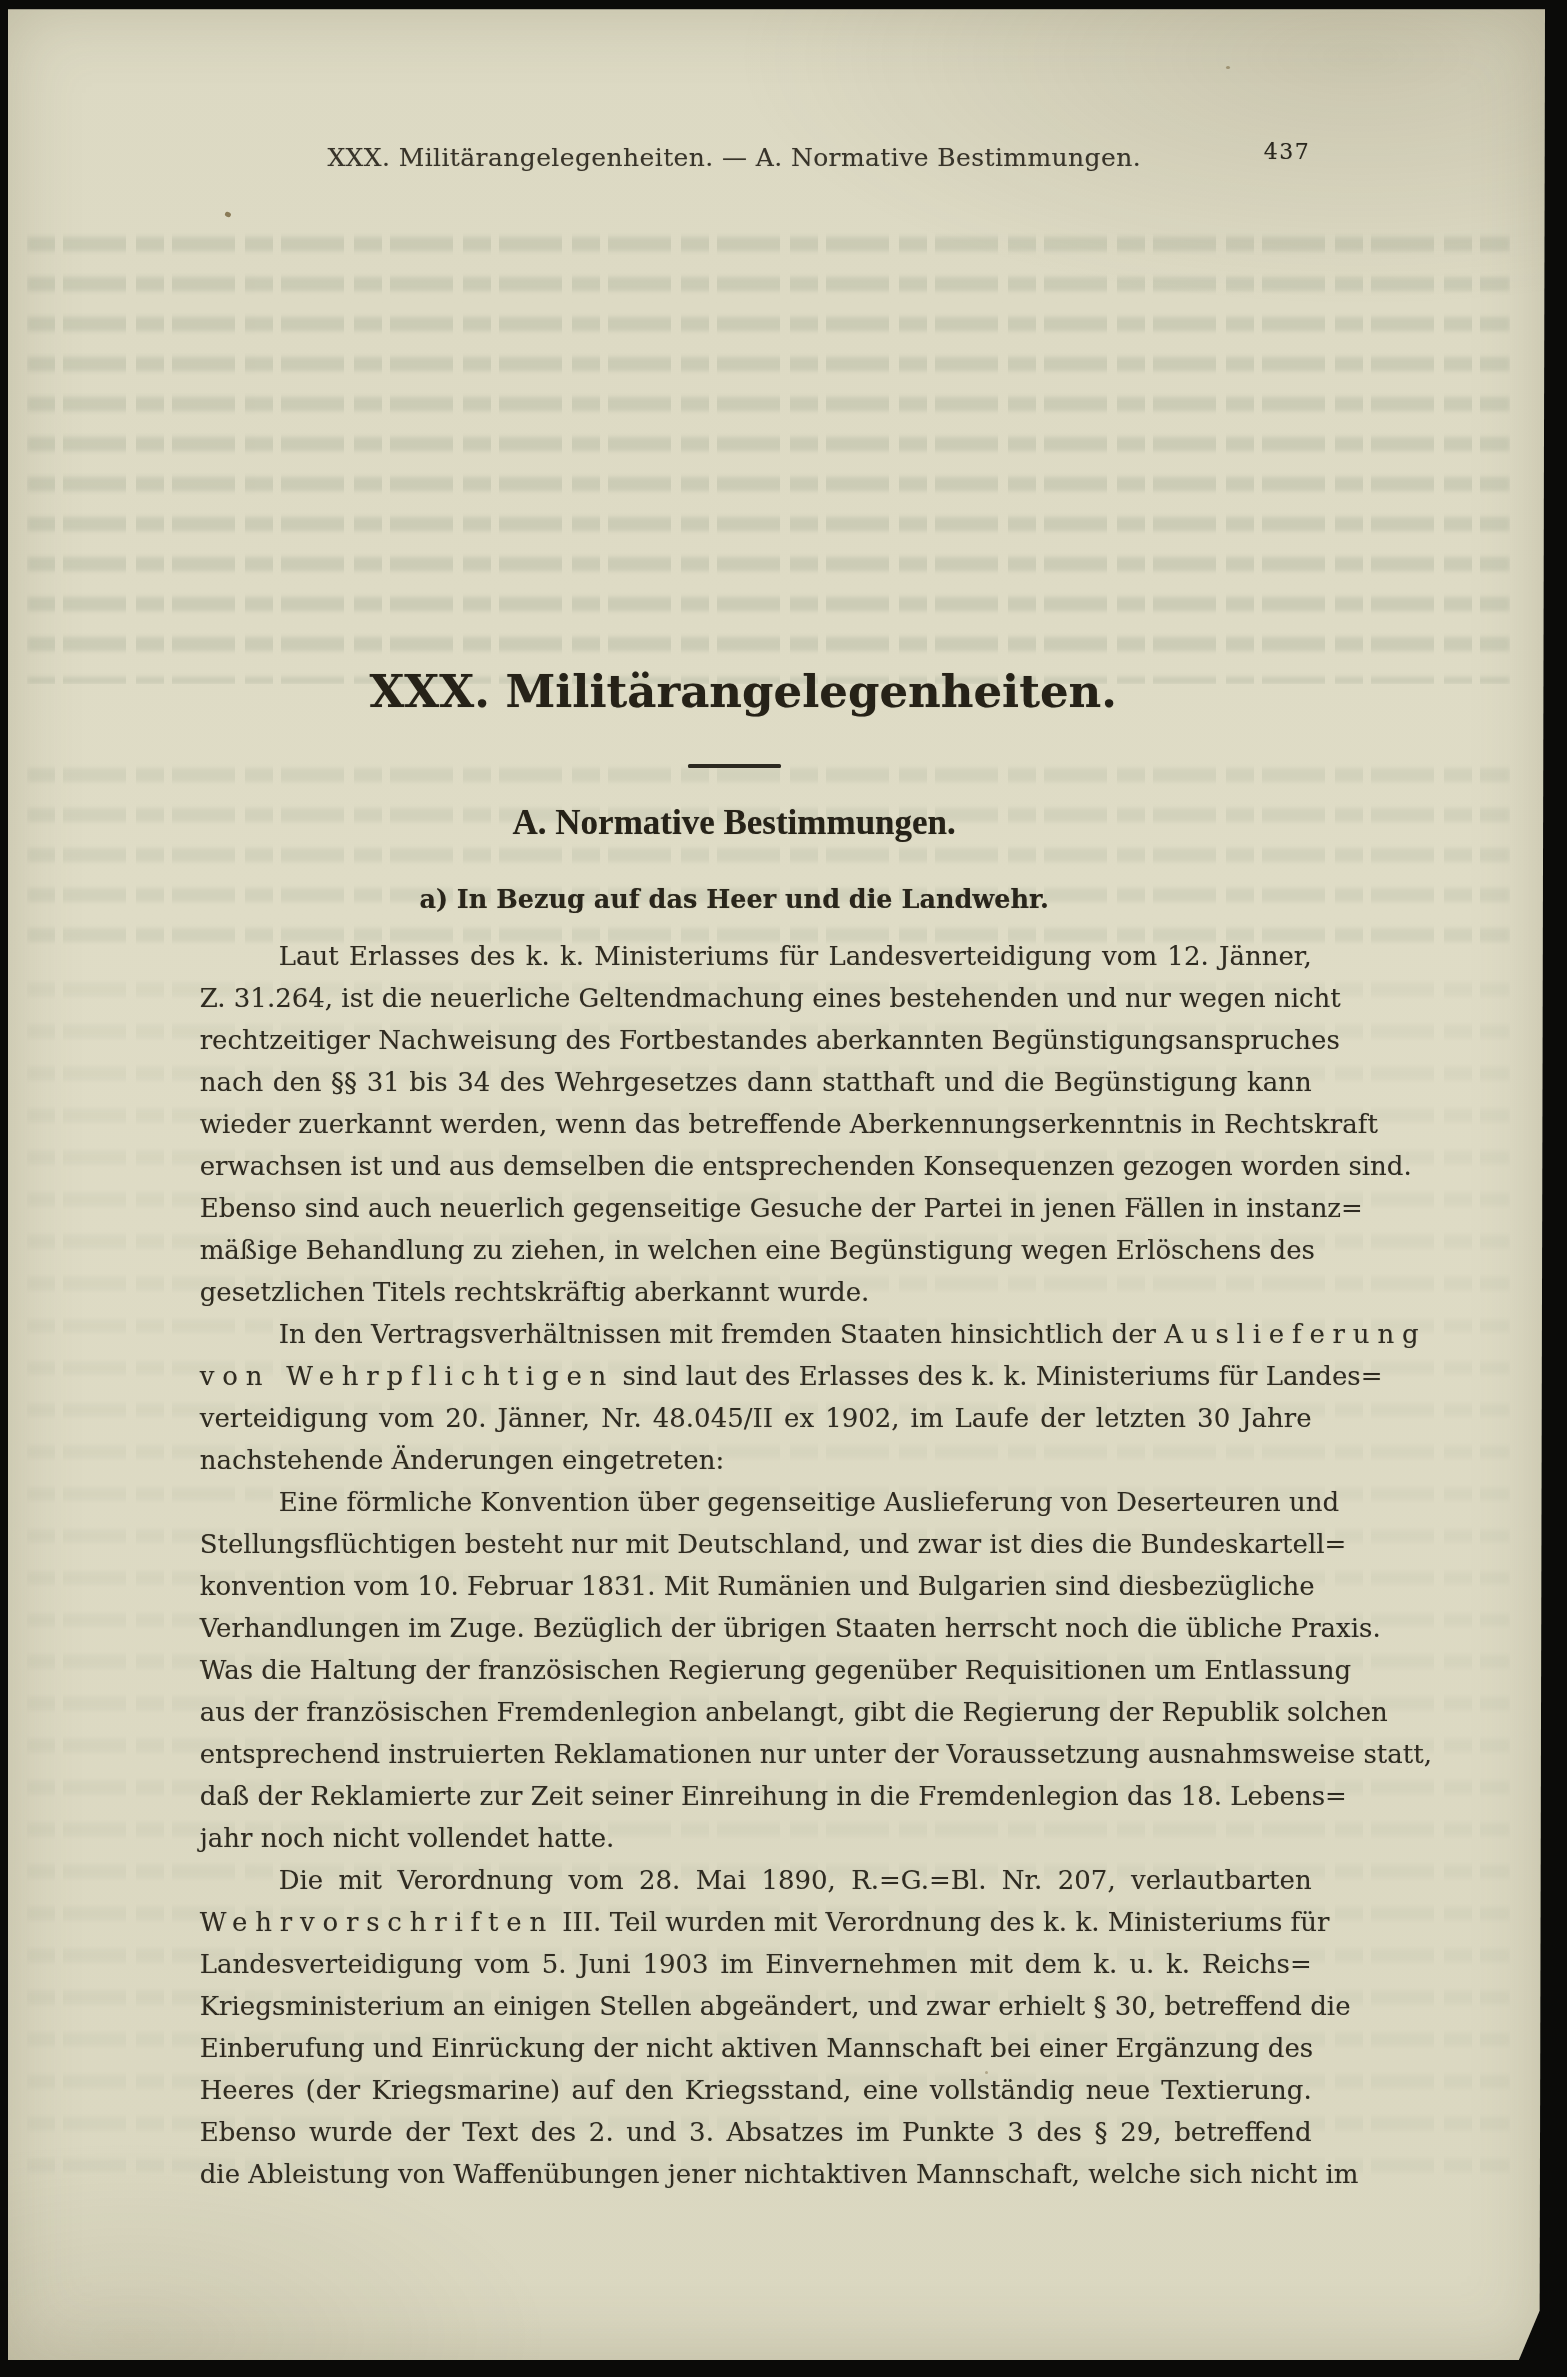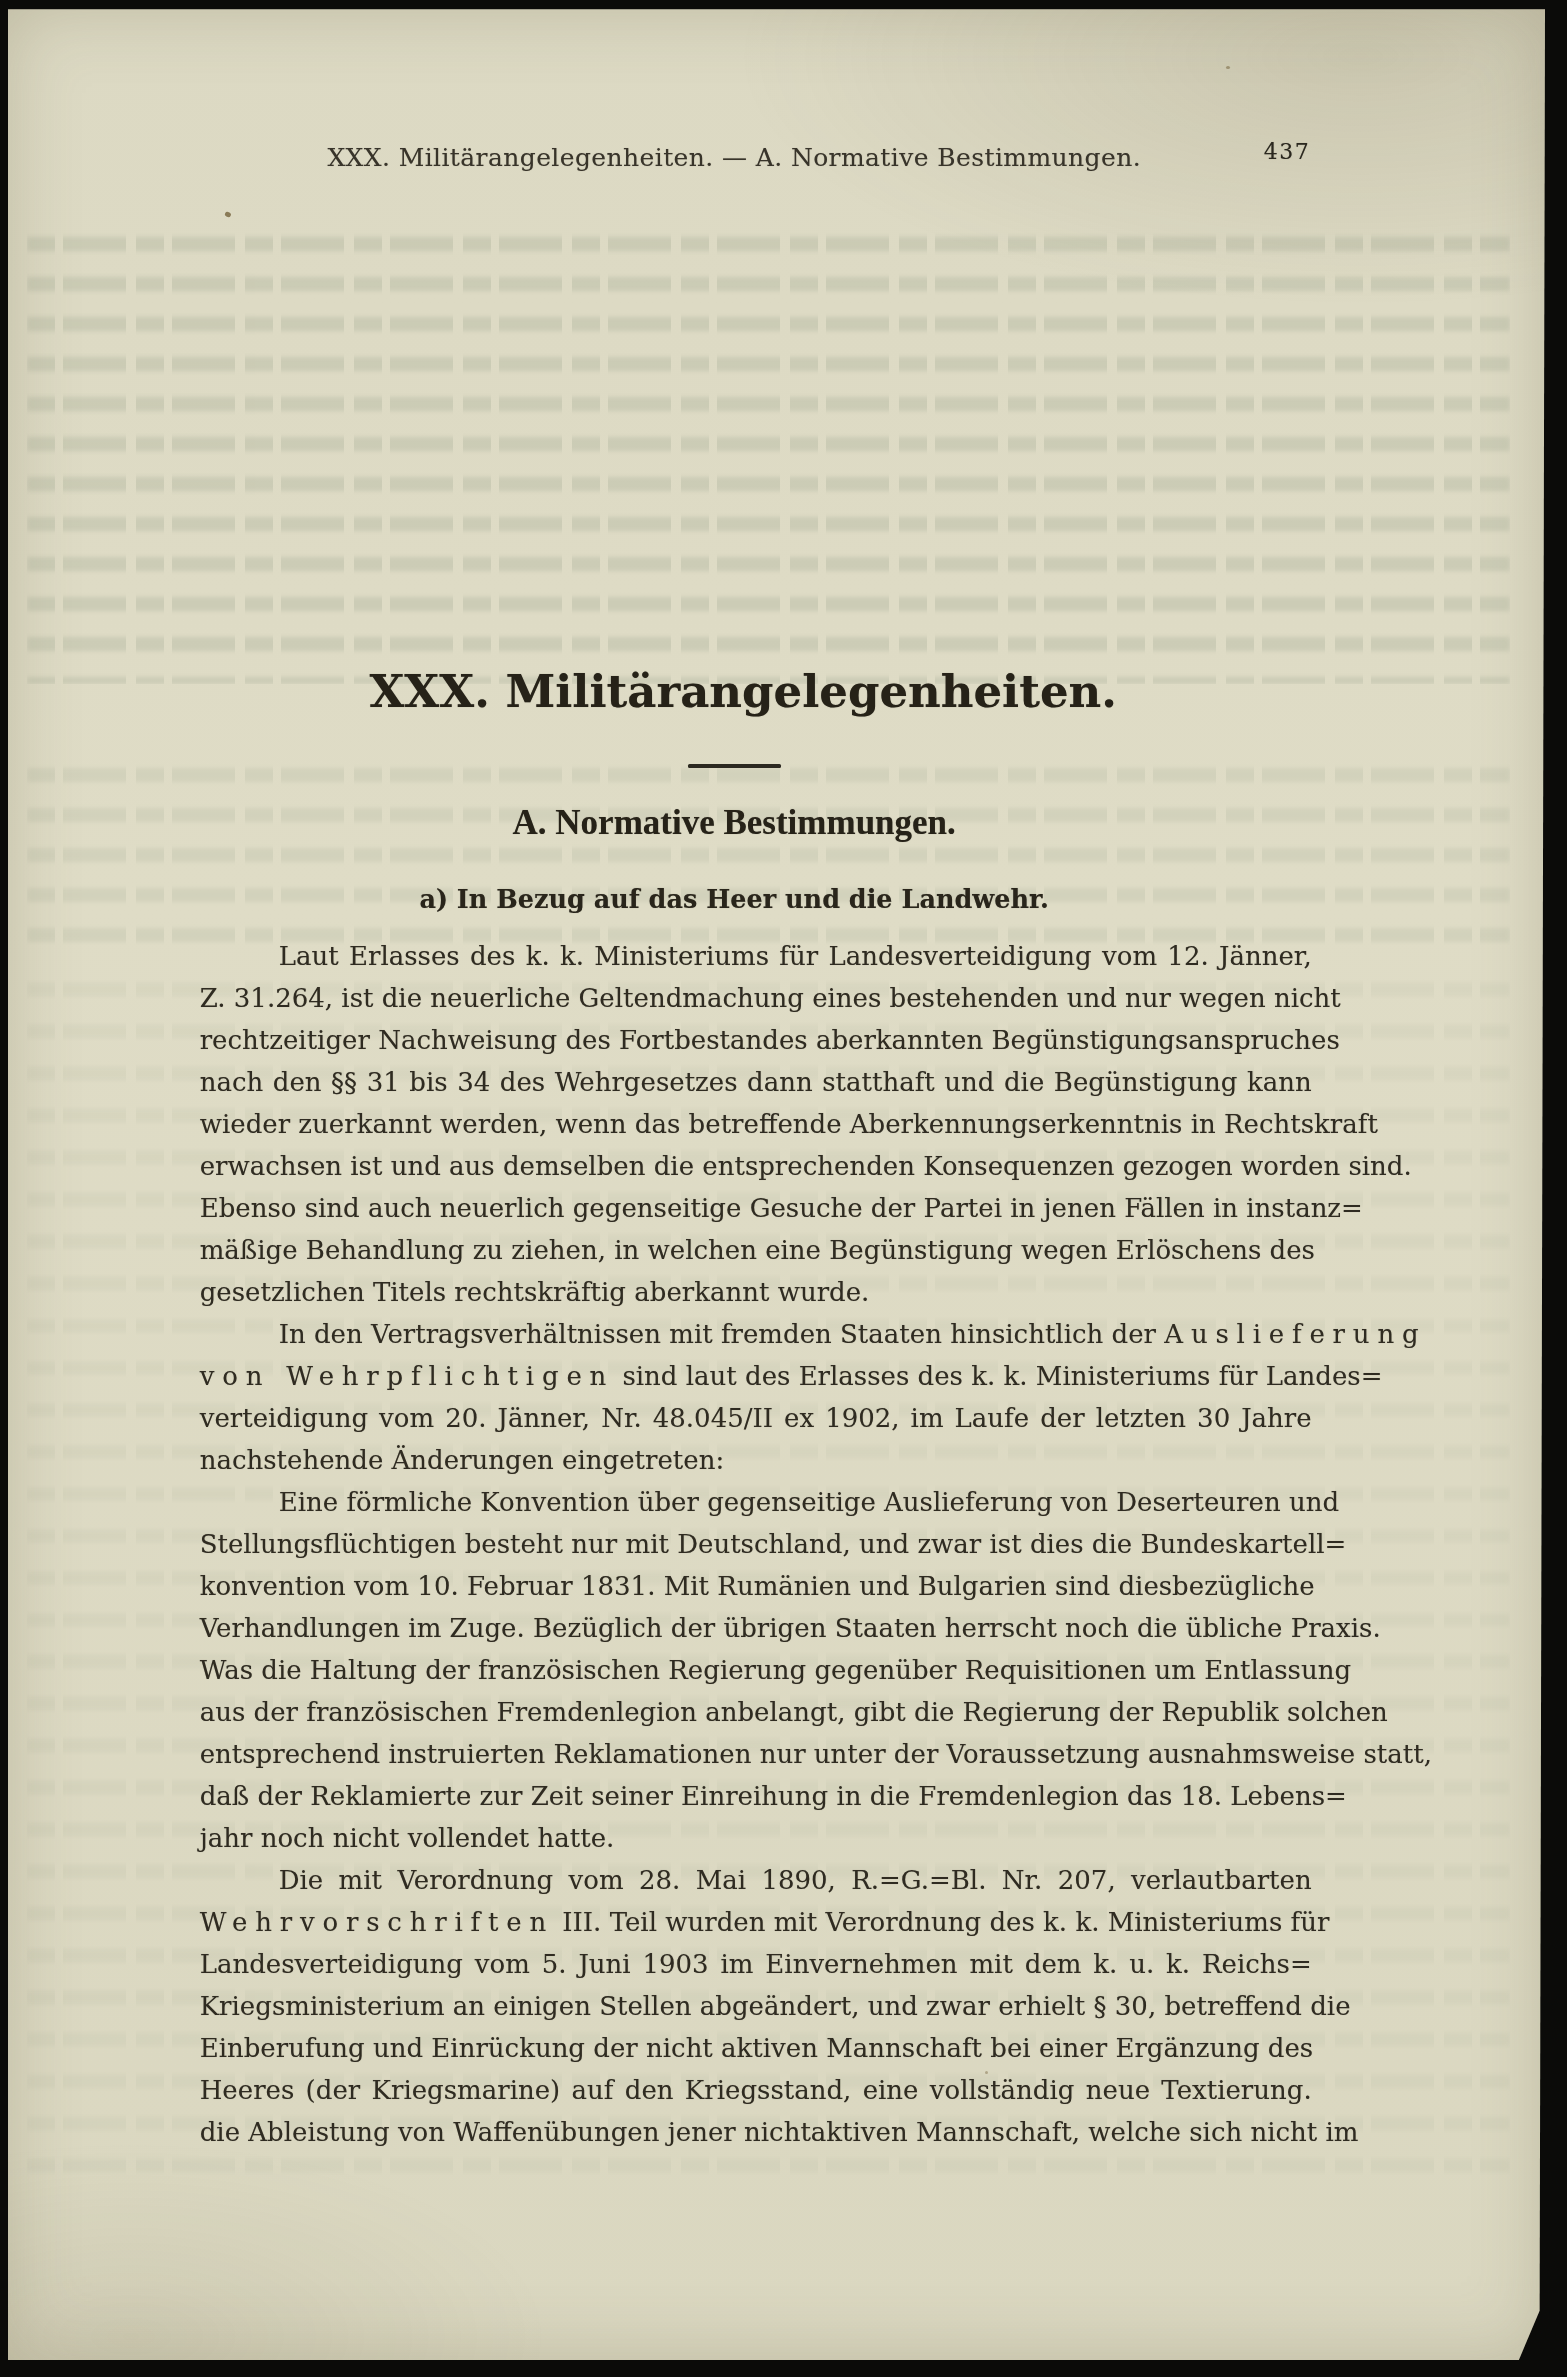--- a/index.html
+++ b/index.html
@@ -134,17 +134,18 @@
         <div class="line"><span>aus der französischen Fremdenlegion anbelangt, gibt die Regierung der Republik solchen</span></div>
         <div class="line"><span>entsprechend instruierten Reklamationen nur unter der Voraussetzung ausnahmsweise statt,</span></div>
         <div class="line"><span>daß der Reklamierte zur Zeit seiner Einreihung in die Fremdenlegion das 18. Lebens=</span></div>
         <div class="line last"><span>jahr noch nicht vollendet hatte.</span></div>
         <div class="line indent"><span>Die mit Verordnung vom 28. Mai 1890, R.=G.=Bl. Nr. 207, verlautbarten</span></div>
         <div class="line"><span class="sp">Wehrvorschriften</span><span> III. Teil wurden mit Verordnung des k. k. Ministeriums für</span></div>
         <div class="line"><span>Landesverteidigung vom 5. Juni 1903 im Einvernehmen mit dem k. u. k. Reichs=</span></div>
         <div class="line"><span>Kriegsministerium an einigen Stellen abgeändert, und zwar erhielt § 30, betreffend die</span></div>
         <div class="line"><span>Einberufung und Einrückung der nicht aktiven Mannschaft bei einer Ergänzung des</span></div>
         <div class="line"><span>Heeres (der Kriegsmarine) auf den Kriegsstand, eine vollständig neue Textierung.</span></div>
+        <div class="line"><span>Ebenso wurde der Text des 2. und 3. Absatzes im Punkte 3 des § 29, betreffend</span></div>
         <div class="line"><span>die Ableistung von Waffenübungen jener nichtaktiven Mannschaft, welche sich nicht im</span></div>
       </div>
   </div>
 </div>
 
 
 </body></html>

